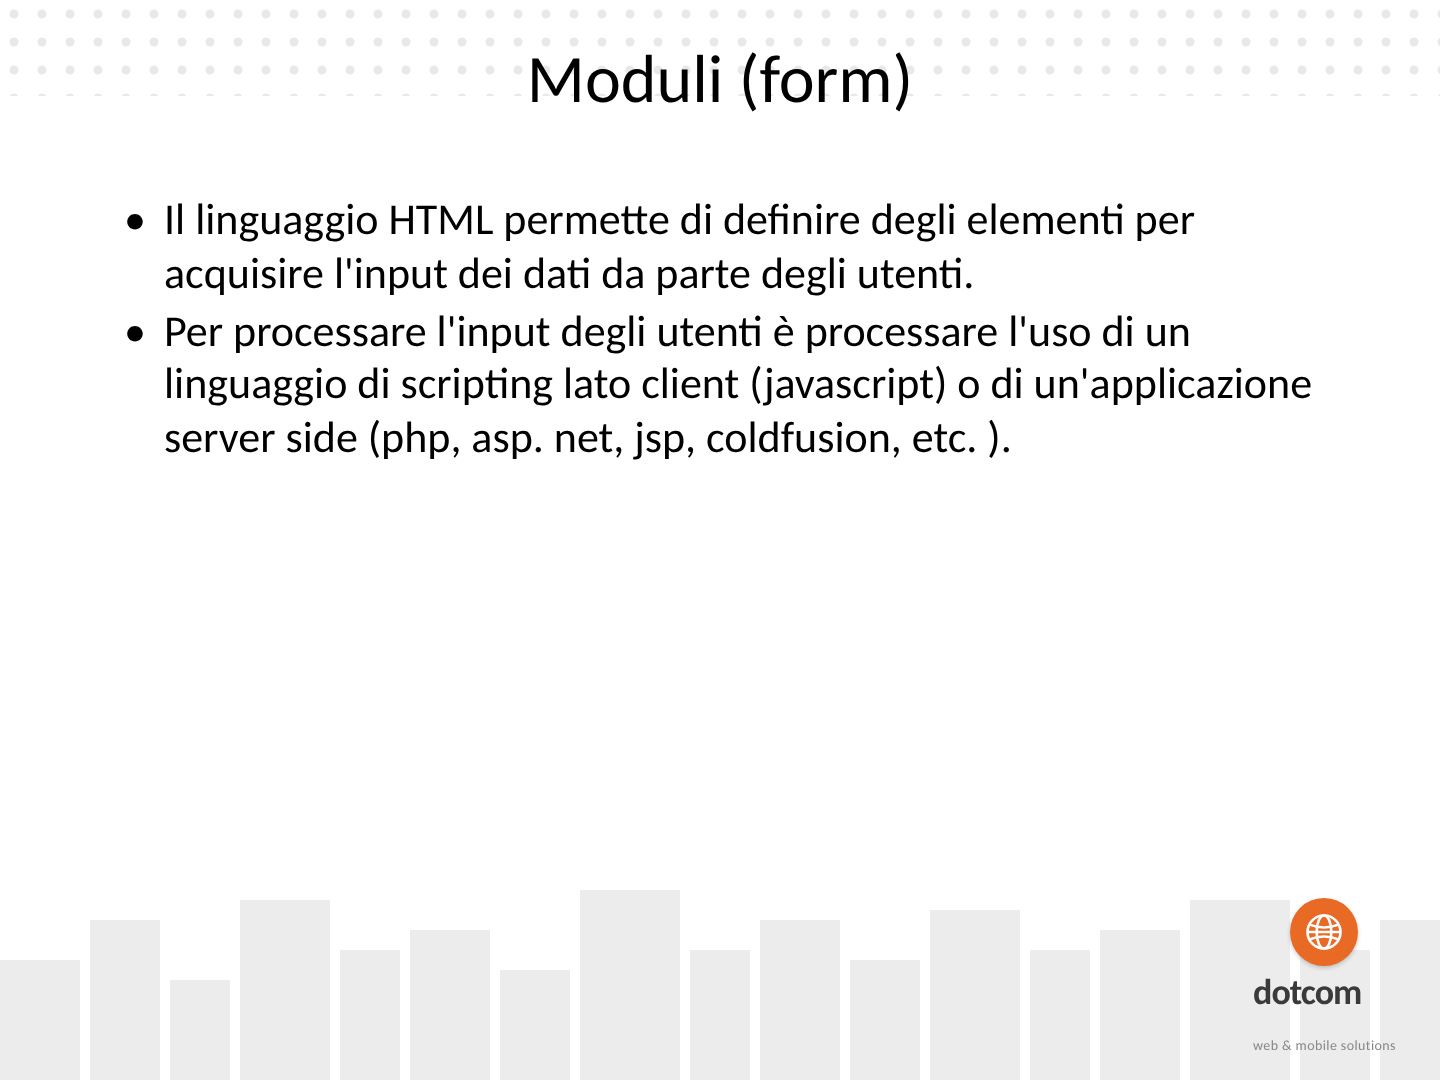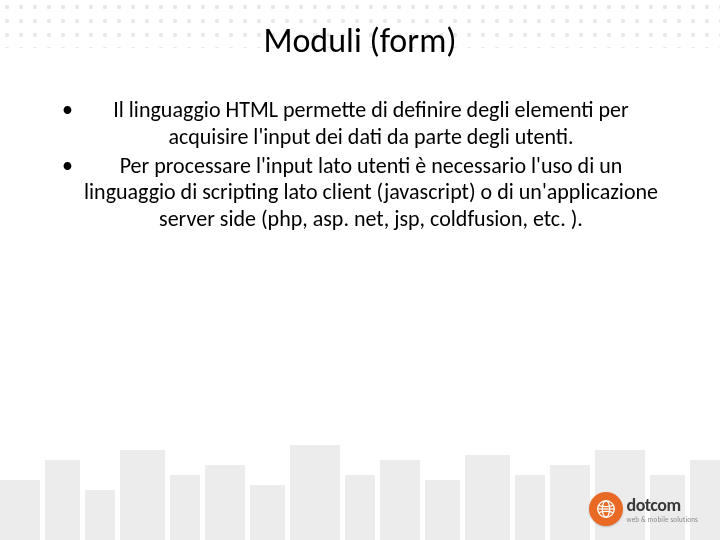--- a/index.html
+++ b/index.html
@@ -41,37 +41,37 @@
   .bullets {
     list-style: none;
     font-size: 22px;
     line-height: 1.22;
     color: #000;
   }
   .bullets li {
     position: relative;
     padding-left: 22px;
     margin-bottom: 2px;
-    text-align: center;
   }
   .bullets li::before {
     content: "•";
     position: absolute;
     left: 2px;
     top: 0;
     font-size: 22px;
   }
   .logo {
     position: absolute;
     right: 22px;
     bottom: 14px;
     z-index: 5;
     display: flex;
     align-items: center;
     gap: 4px;
+    flex-direction: column;
   }
   .logo-mark {
     width: 34px; height: 34px;
     border-radius: 50%;
     background: #e96a24;
     display: flex;
     align-items: center;
     justify-content: center;
     box-shadow: 0 1px 2px rgba(0,0,0,.2);
   }
@@ -84,21 +84,21 @@
   .logo-text .big {
     font-size: 18px;
     font-weight: 700;
     color: #3a3a3a;
     letter-spacing: -0.5px;
   }
   .logo-text .small {
     font-size: 7px;
     color: #888;
     letter-spacing: 0.2px;
-    margin-top: 2px;
+    margin-top: 14px;
   }
 </style>
 </head>
 <body>
 
 <div class="bg-dots-top"></div>
 
 <div class="bg-city">
   <svg viewBox="0 0 720 120" preserveAspectRatio="none">
     <g fill="#c9c9c9">
@@ -120,21 +120,21 @@
       <rect x="650" y="55" width="35" height="65"></rect>
       <rect x="690" y="40" width="30" height="80"></rect>
     </g>
   </svg>
 </div>
 
 <div class="slide-content">
   <h1 class="title">Moduli (form)</h1>
   <ul class="bullets">
     <li>Il linguaggio HTML permette di definire degli elementi per acquisire l'input dei dati da parte degli utenti.</li>
-    <li>Per processare l'input lato utenti è necessario l'uso di un linguaggio di scripting lato client (javascript) o di un'applicazione server side (php, asp. net, jsp, coldfusion, etc. ).</li>
+    <li>Per processare l'input degli utenti è processare l'uso di un linguaggio di scripting lato client (javascript) o di un'applicazione server side (php, asp. net, jsp, coldfusion, etc. ).</li>
   </ul>
 </div>
 
 <div class="logo">
   <div class="logo-mark">
     <svg viewBox="0 0 24 24">
       <circle cx="12" cy="12" r="9" fill="none" stroke="#fff" stroke-width="1.4"></circle>
       <ellipse cx="12" cy="12" rx="4" ry="9" fill="none" stroke="#fff" stroke-width="1.4"></ellipse>
       <line x1="3" y1="12" x2="21" y2="12" stroke="#fff" stroke-width="1.4"></line>
       <path d="M4 8 Q12 11 20 8" fill="none" stroke="#fff" stroke-width="1.4"></path>

